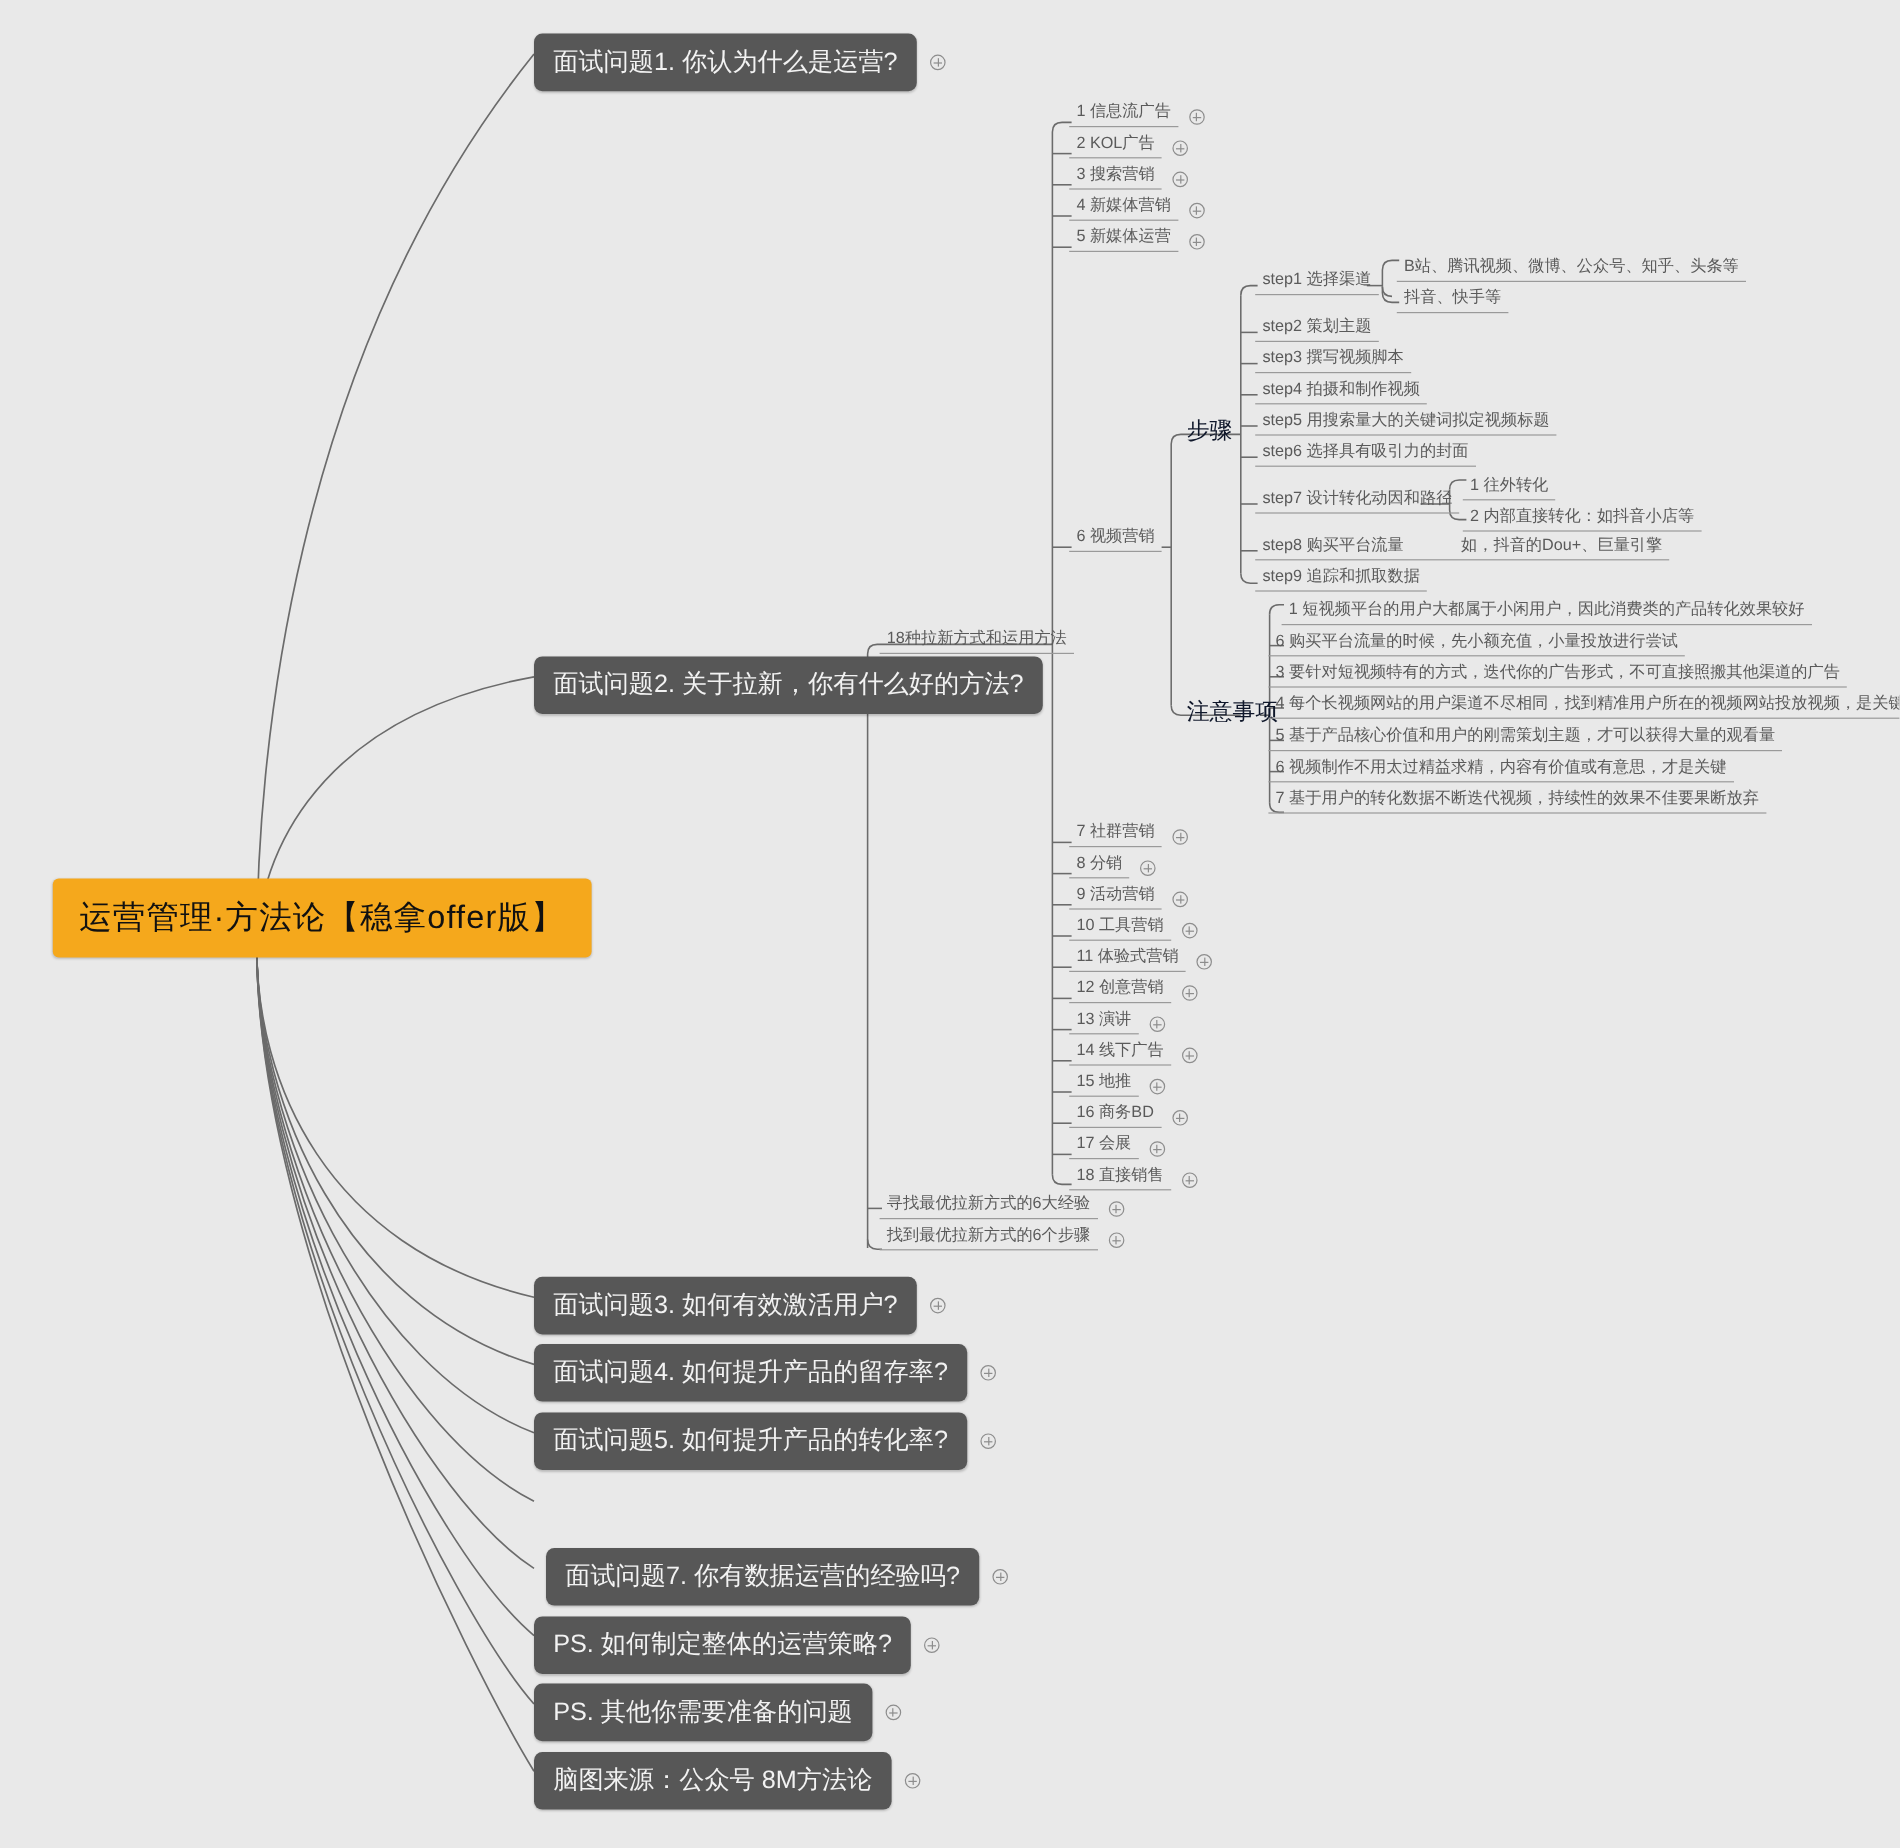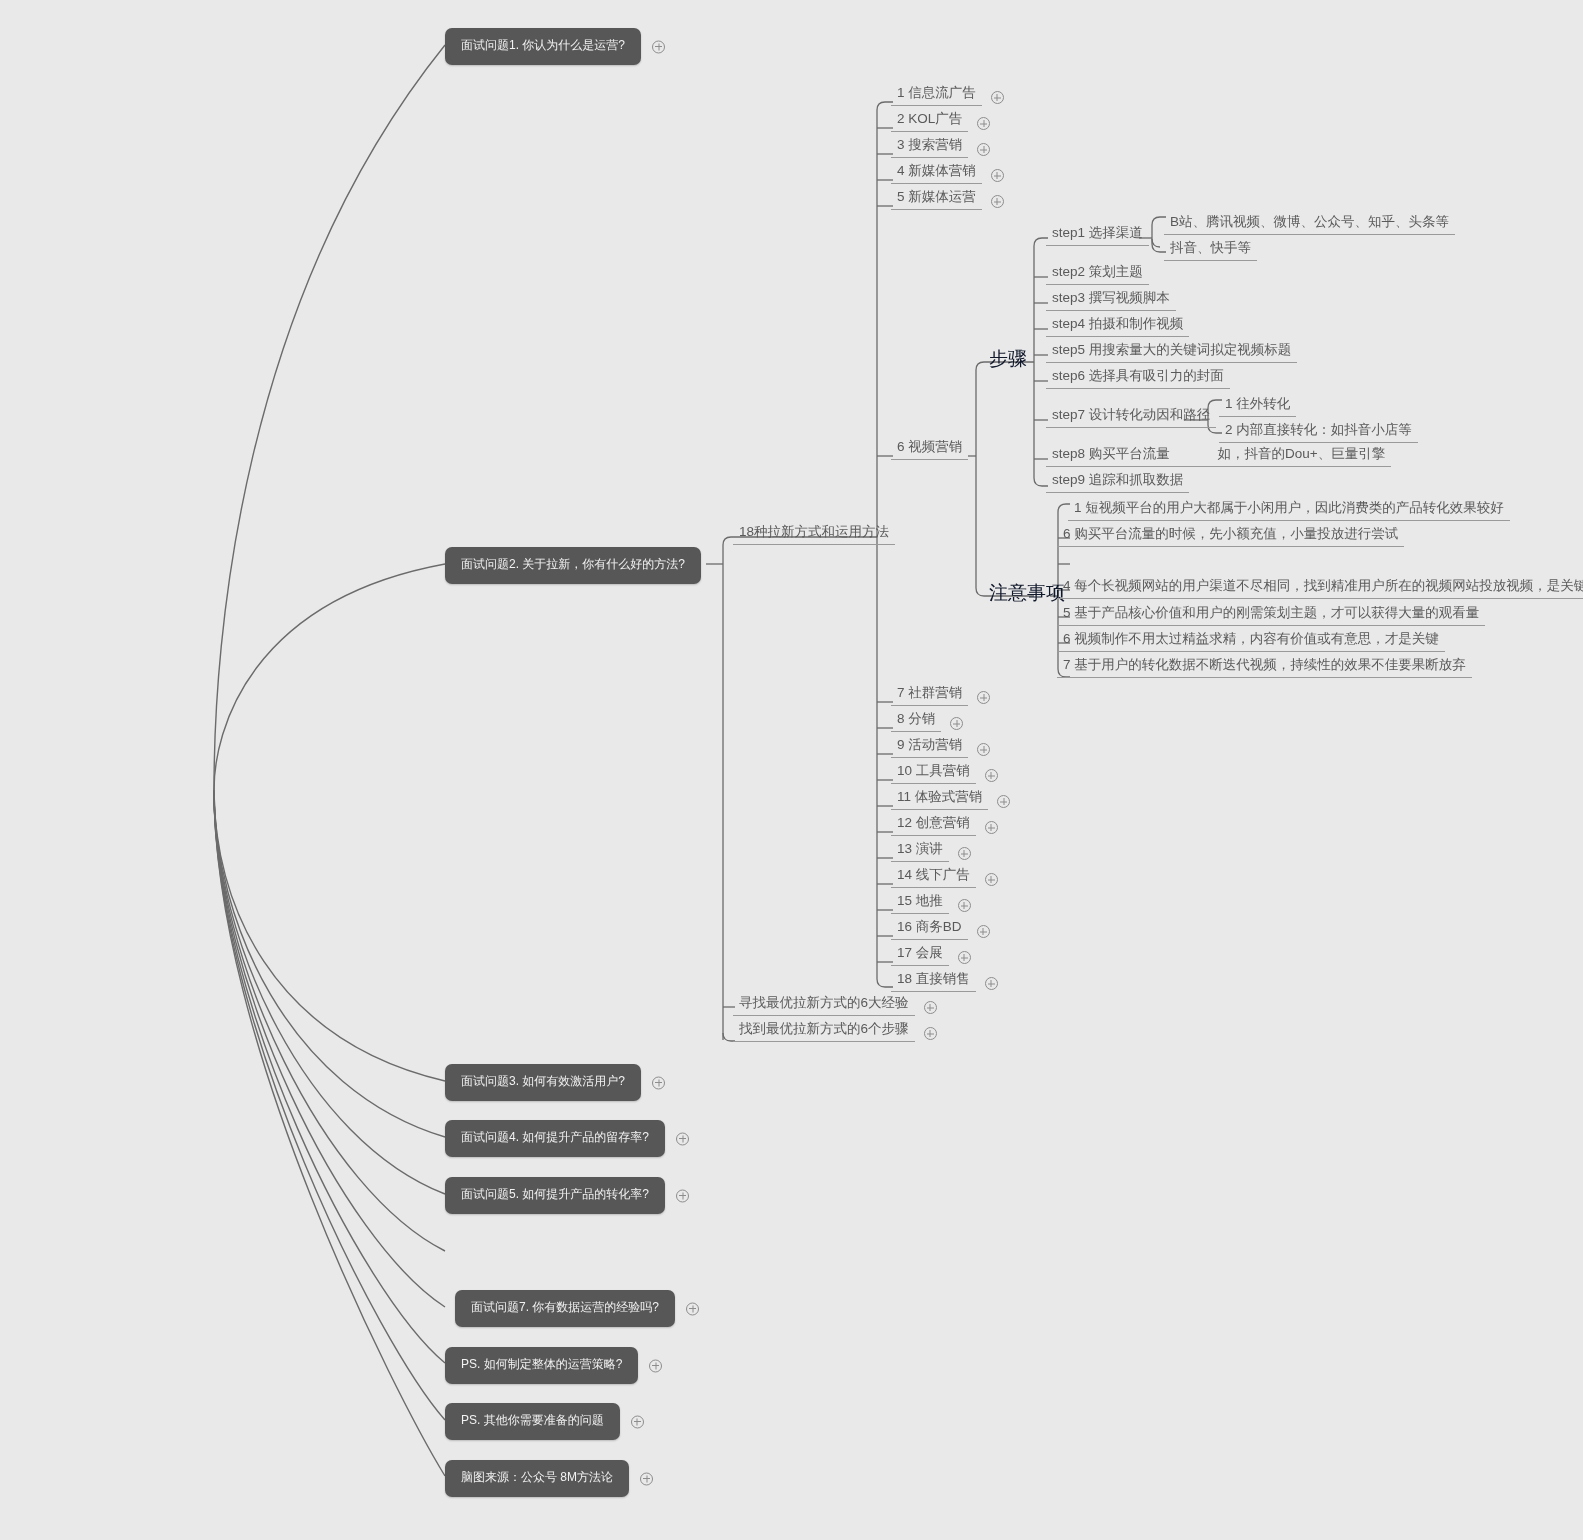--- a/index.html
+++ b/index.html
@@ -36,21 +36,21 @@
     z-index: 5;
   }
 
   
   .dark-node {
     position: absolute;
     background: #575757;
     color: #f2f2f2;
     border-radius: 7px;
     padding: 9px 16px 11px 16px;
-    font-size: 12px;
+    font-size: 21px;
     white-space: nowrap;
     box-shadow: 0 1px 2px rgba(0,0,0,.20);
     z-index: 4;
   }
   .dark-node .plus {
     position: absolute;
     right: -24px;
     top: 50%;
     transform: translateY(-50%);
   }
@@ -201,20 +201,23 @@
       <path d="M1058,512 L1058,669"></path>
       <path d="M1058,669 Q1058,677 1066,677 L1070,677"></path>
       <path d="M1058,538 L1070,538"></path>
       <path d="M1058,564 L1070,564"></path>
       <path d="M1058,590 L1070,590"></path>
       <path d="M1058,617 L1070,617"></path>
       <path d="M1058,643 L1070,643"></path>
     </g>
   </svg>
 
+  <div class="root-node" style="left:44px; top:732px;">
+    <span>运营管理·方法论【稳拿offer版】</span>
+  </div>
 
   <div class="dark-node" style="left:445px; top:28px;">
     <span>面试问题1. 你认为什么是运营?</span>
     <span class="plus"></span>
   </div>
 
   <div class="dark-node" style="left:445px; top:547px;">
     <span>面试问题2. 关于拉新，你有什么好的方法?</span>
   </div>
 
@@ -387,20 +390,23 @@
   <div class="uline" style="left:1219px; top:421px;">
     <span>2 内部直接转化：如抖音小店等</span>
   </div>
 
   <div class="uline" style="left:1068px; top:499px;">
     <span>1 短视频平台的用户大都属于小闲用户，因此消费类的产品转化效果较好</span>
   </div>
   <div class="uline" style="left:1057px; top:525px;">
     <span>6 购买平台流量的时候，先小额充值，小量投放进行尝试</span>
   </div>
+  <div class="uline" style="left:1057px; top:551px;">
+    <span>3 要针对短视频特有的方式，迭代你的广告形式，不可直接照搬其他渠道的广告</span>
+  </div>
   <div class="uline" style="left:1057px; top:577px;">
     <span>4 每个长视频网站的用户渠道不尽相同，找到精准用户所在的视频网站投放视频，是关键</span>
   </div>
   <div class="uline" style="left:1057px; top:604px;">
     <span>5 基于产品核心价值和用户的刚需策划主题，才可以获得大量的观看量</span>
   </div>
   <div class="uline" style="left:1057px; top:630px;">
     <span>6 视频制作不用太过精益求精，内容有价值或有意思，才是关键</span>
   </div>
   <div class="uline" style="left:1057px; top:656px;">

